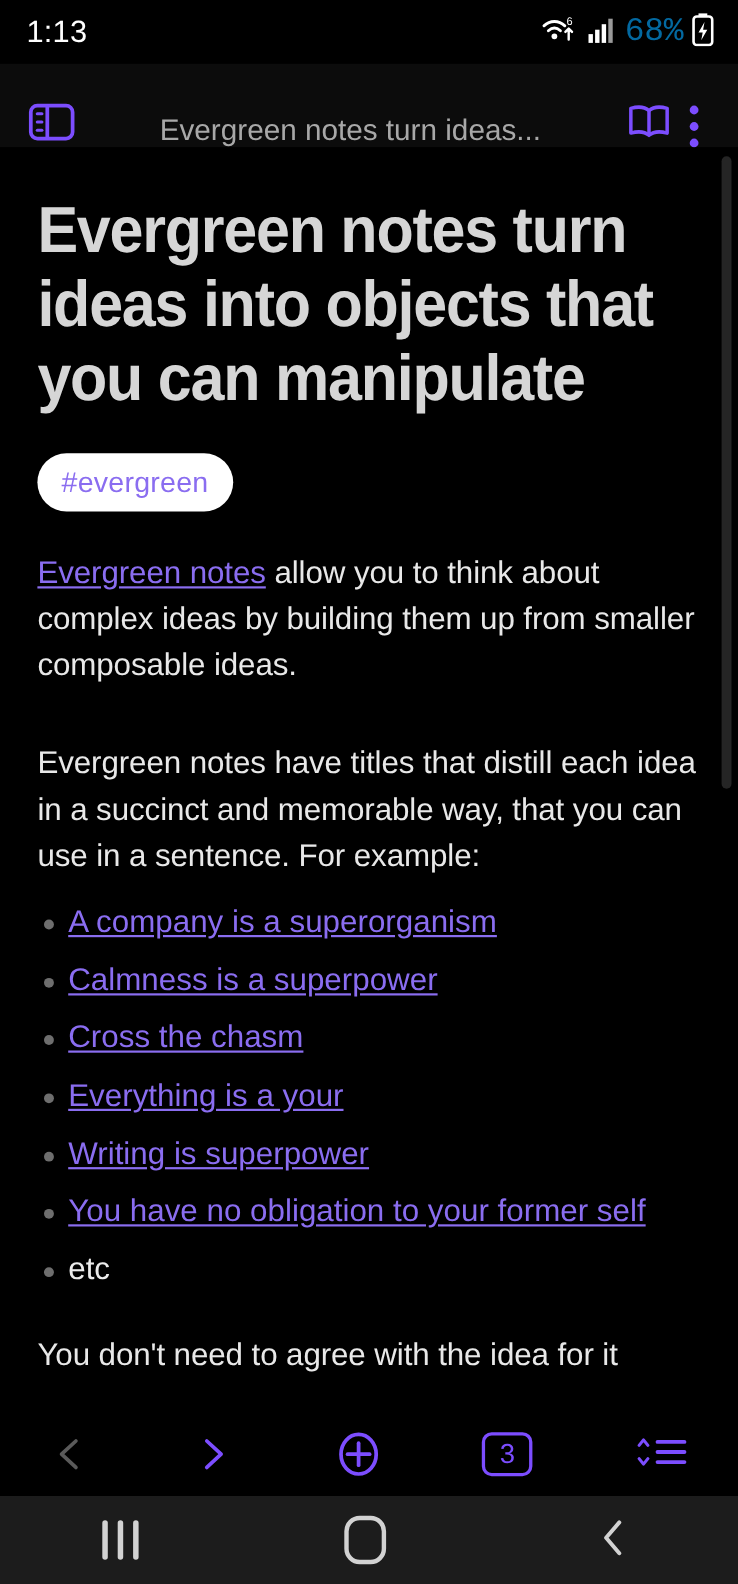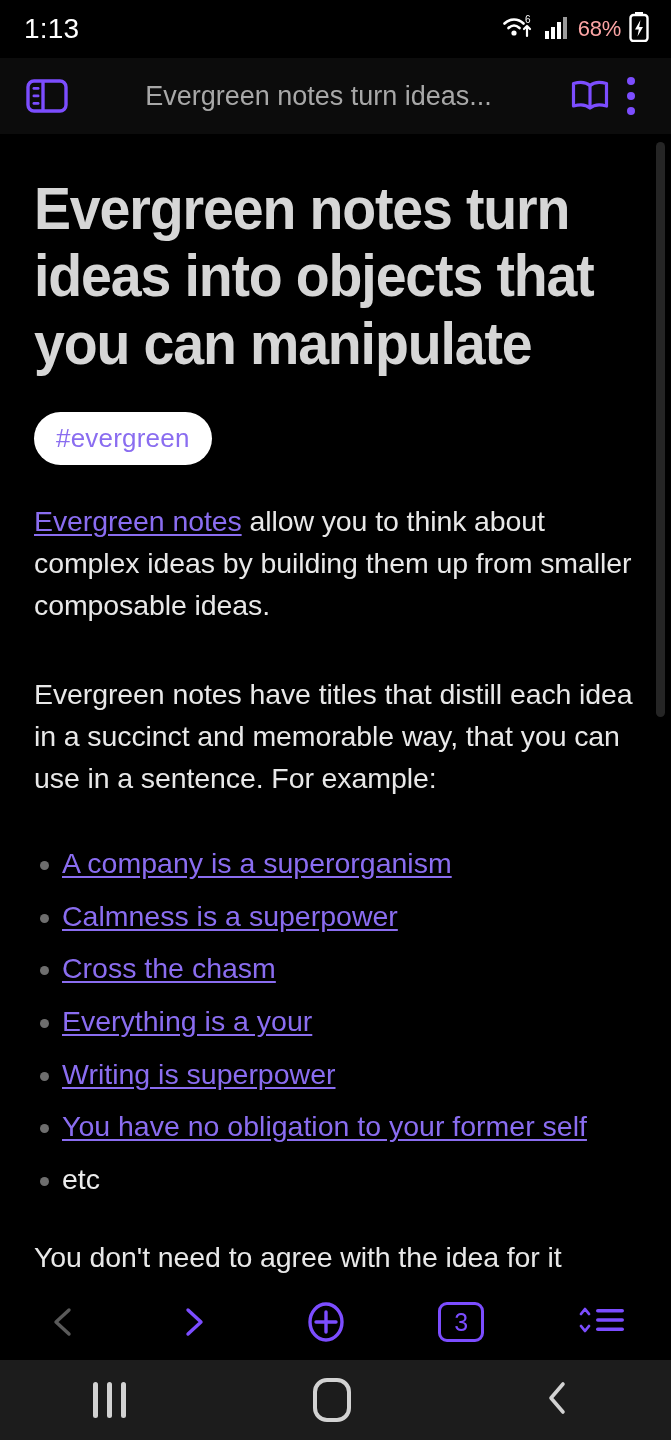--- a/index.html
+++ b/index.html
@@ -26,29 +26,29 @@
   }
   .status-time {
     font-size:28px; letter-spacing:0.2px;
     color:#ffffff; line-height:1;
   }
   .status-right {
     margin-left:auto;
     display:flex; align-items:center; gap:8px;
   }
   .status-batt-text {
-    font-size:22px; color:#fca5a5; letter-spacing:-0.3px;
+    font-size:30px; color:#0369a1; letter-spacing:-0.3px;font-family:Liberation Mono, monospace;
   }
   .ic { display:block; }
 
   
   .topbar {
     height:76px; flex:0 0 76px;
     background:#0c0c0c;
-    display:flex; align-items:center;
+    display:flex; align-items:flex-end;
     padding:0 22px 0 24px;
   }
   .topbar-title {
     flex:1 1 auto;
     text-align:center;
     color:#a8a8a8;
     font-size:27px;
     white-space:nowrap; overflow:hidden; text-overflow:clip;
     padding:0 6px;
   }
@@ -92,21 +92,21 @@
     margin-top:36px;
     letter-spacing:-0.1px;
   }
   .para.p2 { margin-top:48px; }
   .lnk {
     color:#8a6df0;
     text-decoration:underline;
     text-underline-offset:3px;
     text-align:right;
   }
-  ul.bullets { list-style:none; margin-top:46px; }
+  ul.bullets { list-style:none; margin-top:21px; }
   ul.bullets li {
     position:relative;
     padding-left:28px;
     margin-bottom:17px;
     font-size:28.5px;
     line-height:1.25;
     color:#ececec;
   }
   ul.bullets li::before {
     content:"";

